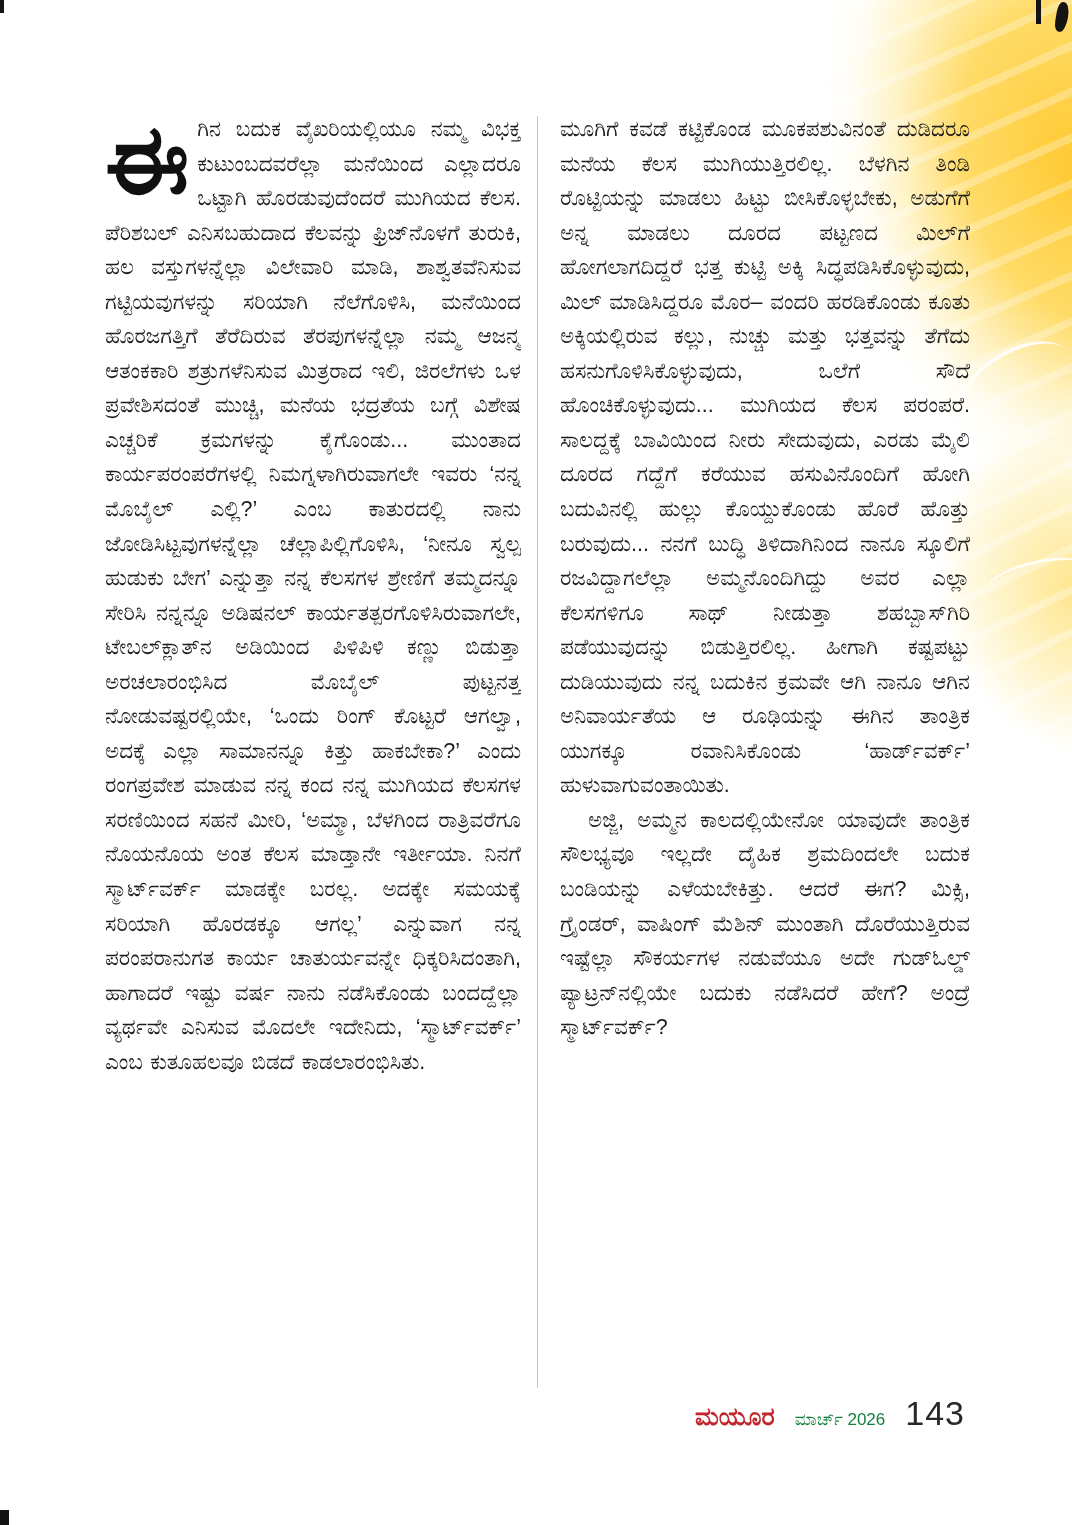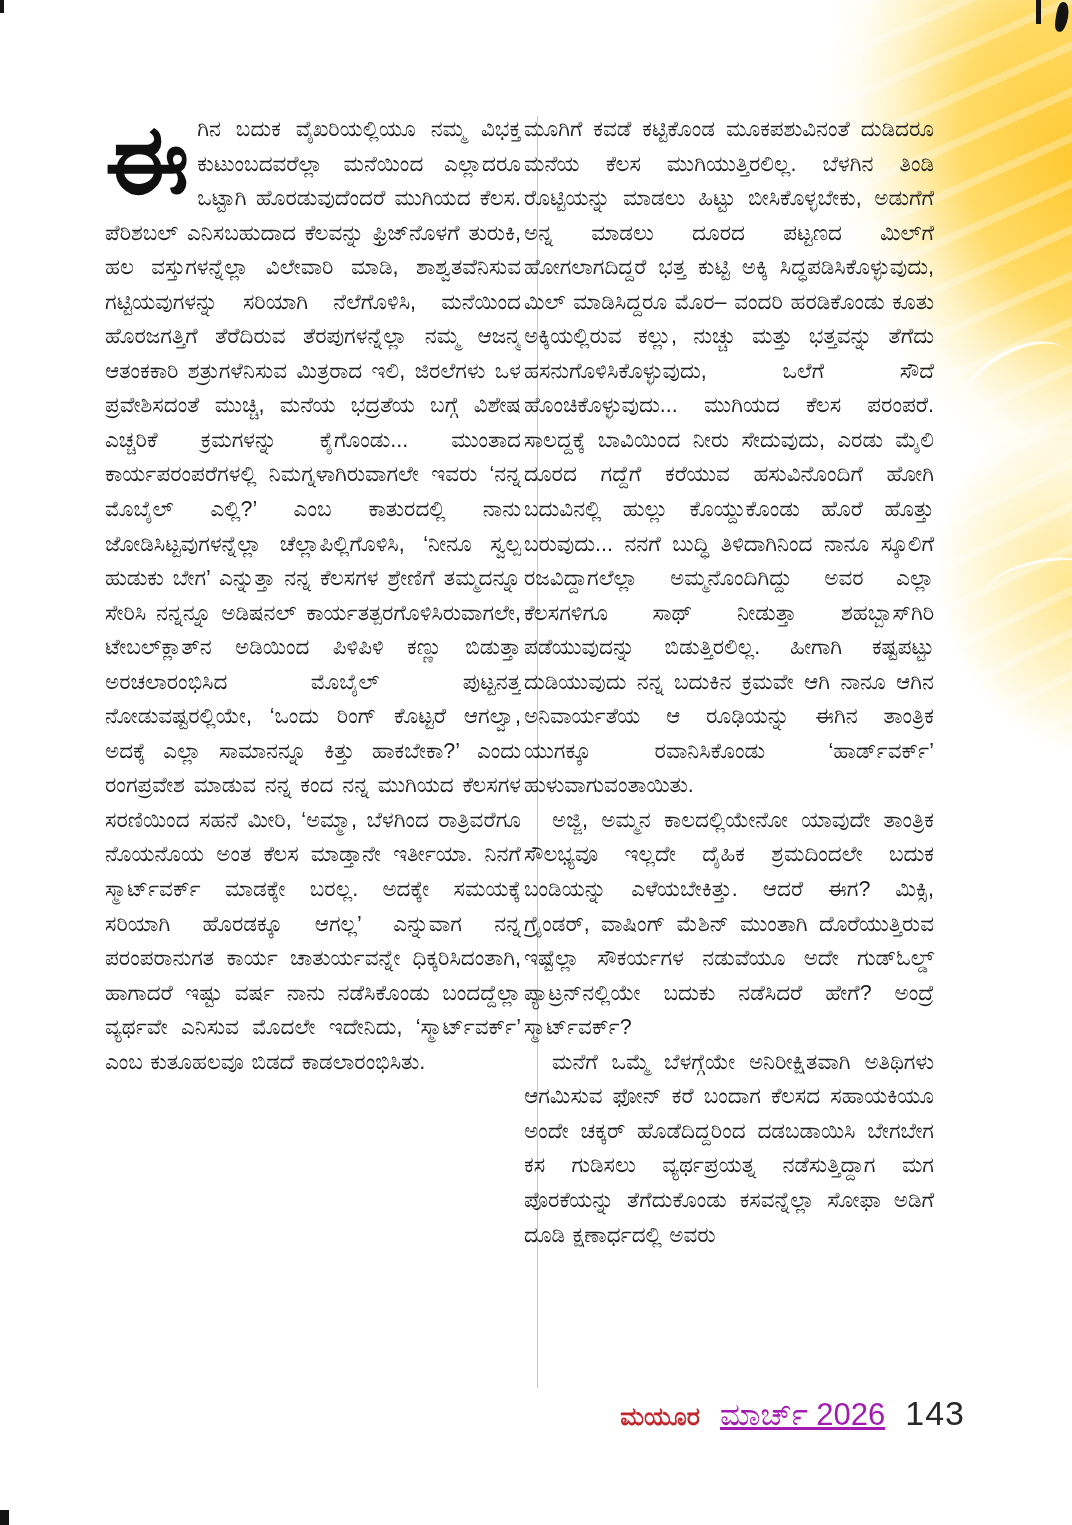--- a/index.html
+++ b/index.html
@@ -45,42 +45,42 @@
   
   .mark { position:absolute; background:#141414; }
   .mark-tl { left:0; top:0; width:4px; height:13px; }
   .mark-tr1 { left:1036px; top:0; width:5px; height:24px; }
   .mark-tr2 { left:1056px; top:2px; width:12px; height:30px; border-radius:45% 55% 60% 40%; transform:rotate(9deg); }
   .mark-bl { left:0; top:1510px; width:9px; height:15px; }
 
   
   .col { position:absolute; top:112px; height:1282px; overflow:hidden; z-index:2; }
   .col-left  { left:105px; width:416px; }
-  .col-right { left:524px; width:410px; }
+  .col-right { left:560px; width:410px; }
   .rule {
     position:absolute; left:537px; top:116px; width:1px; height:1272px;
     background:#c4c4c4; z-index:1;
   }
   .para {
     margin:0; font-size:21.5px; line-height:34.55px; color:#1d1d1d;
     text-align:justify; word-spacing:1.5px;
   }
   .para.indent { text-indent:28px; }
   .dropcap {
     float:left; font-size:97px; line-height:0.82;
     padding:8px 8px 0 0; color:#101010; font-weight:bold;
   }
 
   
   .footer {
     position:absolute; right:107px; top:1394px; z-index:2;
     display:flex; align-items:baseline; gap:20px; white-space:nowrap;
   }
   .footer .mag   { color:#c1272d; font-weight:bold; font-size:25px; }
-  .footer .issue { color:#a21caf; font-size:31px;text-decoration:underline; }
+  .footer .issue { color:#15803d; font-size:17px; }
   .footer .pageno{ color:#282828; font-size:34px; font-weight:500; letter-spacing:1px;text-align:center; }
 </style>
 </head>
 <body>
 
 <div class="page">
 
   <div class="wash-main"></div>
   <div class="wash-lower"></div>
   <div class="scratch scratch-1"></div>
@@ -93,21 +93,20 @@
 
   <div class="rule"></div>
 
   <div class="col col-left">
     <p class="para"><span class="dropcap">ಈ</span><span>ಗಿನ ಬದುಕ ವೈಖರಿಯಲ್ಲಿಯೂ ನಮ್ಮ ವಿಭಕ್ತ ಕುಟುಂಬದವರೆಲ್ಲಾ ಮನೆಯಿಂದ ಎಲ್ಲಾದರೂ ಒಟ್ಟಾಗಿ ಹೊರಡುವುದೆಂದರೆ ಮುಗಿಯದ ಕೆಲಸ. ಪೆರಿಶಬಲ್ ಎನಿಸಬಹುದಾದ ಕೆಲವನ್ನು ಫ್ರಿಜ್‌ನೊಳಗೆ ತುರುಕಿ, ಹಲ ವಸ್ತುಗಳನ್ನೆಲ್ಲಾ ವಿಲೇವಾರಿ ಮಾಡಿ, ಶಾಶ್ವತವೆನಿಸುವ ಗಟ್ಟಿಯವುಗಳನ್ನು ಸರಿಯಾಗಿ ನೆಲೆಗೊಳಿಸಿ, ಮನೆಯಿಂದ ಹೊರಜಗತ್ತಿಗೆ ತೆರೆದಿರುವ ತೆರಪುಗಳನ್ನೆಲ್ಲಾ ನಮ್ಮ ಆಜನ್ಮ ಆತಂಕಕಾರಿ ಶತ್ರುಗಳೆನಿಸುವ ಮಿತ್ರರಾದ ಇಲಿ, ಜಿರಲೆಗಳು ಒಳ ಪ್ರವೇಶಿಸದಂತೆ ಮುಚ್ಚಿ, ಮನೆಯ ಭದ್ರತೆಯ ಬಗ್ಗೆ ವಿಶೇಷ ಎಚ್ಚರಿಕೆ ಕ್ರಮಗಳನ್ನು ಕೈಗೊಂಡು... ಮುಂತಾದ ಕಾರ್ಯಪರಂಪರೆಗಳಲ್ಲಿ ನಿಮಗ್ನಳಾಗಿರುವಾಗಲೇ ಇವರು ‘ನನ್ನ ಮೊಬೈಲ್ ಎಲ್ಲಿ?’ ಎಂಬ ಕಾತುರದಲ್ಲಿ ನಾನು ಜೋಡಿಸಿಟ್ಟವುಗಳನ್ನೆಲ್ಲಾ ಚೆಲ್ಲಾಪಿಲ್ಲಿಗೊಳಿಸಿ, ‘ನೀನೂ ಸ್ವಲ್ಪ ಹುಡುಕು ಬೇಗ’ ಎನ್ನುತ್ತಾ ನನ್ನ ಕೆಲಸಗಳ ಶ್ರೇಣಿಗೆ ತಮ್ಮದನ್ನೂ ಸೇರಿಸಿ ನನ್ನನ್ನೂ ಅಡಿಷನಲ್ ಕಾರ್ಯತತ್ಪರಗೊಳಿಸಿರುವಾಗಲೇ, ಟೇಬಲ್‌ಕ್ಲಾತ್‌ನ ಅಡಿಯಿಂದ ಪಿಳಿಪಿಳಿ ಕಣ್ಣು ಬಿಡುತ್ತಾ ಅರಚಲಾರಂಭಿಸಿದ ಮೊಬೈಲ್ ಪುಟ್ಟನತ್ತ ನೋಡುವಷ್ಟರಲ್ಲಿಯೇ, ‘ಒಂದು ರಿಂಗ್ ಕೊಟ್ಟರೆ ಆಗಲ್ವಾ, ಅದಕ್ಕೆ ಎಲ್ಲಾ ಸಾಮಾನನ್ನೂ ಕಿತ್ತು ಹಾಕಬೇಕಾ?’ ಎಂದು ರಂಗಪ್ರವೇಶ ಮಾಡುವ ನನ್ನ ಕಂದ ನನ್ನ ಮುಗಿಯದ ಕೆಲಸಗಳ ಸರಣಿಯಿಂದ ಸಹನೆ ಮೀರಿ, ‘ಅಮ್ಮಾ, ಬೆಳಗಿಂದ ರಾತ್ರಿವರೆಗೂ ನೊಯನೊಯ ಅಂತ ಕೆಲಸ ಮಾಡ್ತಾನೇ ಇರ್ತೀಯಾ. ನಿನಗೆ ಸ್ಮಾರ್ಟ್‌ವರ್ಕ್ ಮಾಡಕ್ಕೇ ಬರಲ್ಲ. ಅದಕ್ಕೇ ಸಮಯಕ್ಕೆ ಸರಿಯಾಗಿ ಹೊರಡಕ್ಕೂ ಆಗಲ್ಲ’ ಎನ್ನುವಾಗ ನನ್ನ ಪರಂಪರಾನುಗತ ಕಾರ್ಯ ಚಾತುರ್ಯವನ್ನೇ ಧಿಕ್ಕರಿಸಿದಂತಾಗಿ, ಹಾಗಾದರೆ ಇಷ್ಟು ವರ್ಷ ನಾನು ನಡೆಸಿಕೊಂಡು ಬಂದದ್ದೆಲ್ಲಾ ವ್ಯರ್ಥವೇ ಎನಿಸುವ ಮೊದಲೇ ಇದೇನಿದು, ‘ಸ್ಮಾರ್ಟ್‌ವರ್ಕ್’ ಎಂಬ ಕುತೂಹಲವೂ ಬಿಡದೆ ಕಾಡಲಾರಂಭಿಸಿತು.</span></p>
   </div>
 
   <div class="col col-right">
     <p class="para">ಮೂಗಿಗೆ ಕವಡೆ ಕಟ್ಟಿಕೊಂಡ ಮೂಕಪಶುವಿನಂತೆ ದುಡಿದರೂ ಮನೆಯ ಕೆಲಸ ಮುಗಿಯುತ್ತಿರಲಿಲ್ಲ. ಬೆಳಗಿನ ತಿಂಡಿ ರೊಟ್ಟಿಯನ್ನು ಮಾಡಲು ಹಿಟ್ಟು ಬೀಸಿಕೊಳ್ಳಬೇಕು, ಅಡುಗೆಗೆ ಅನ್ನ ಮಾಡಲು ದೂರದ ಪಟ್ಟಣದ ಮಿಲ್‌ಗೆ ಹೋಗಲಾಗದಿದ್ದರೆ ಭತ್ತ ಕುಟ್ಟಿ ಅಕ್ಕಿ ಸಿದ್ಧಪಡಿಸಿಕೊಳ್ಳುವುದು, ಮಿಲ್ ಮಾಡಿಸಿದ್ದರೂ ಮೊರ– ವಂದರಿ ಹರಡಿಕೊಂಡು ಕೂತು ಅಕ್ಕಿಯಲ್ಲಿರುವ ಕಲ್ಲು, ನುಚ್ಚು ಮತ್ತು ಭತ್ತವನ್ನು ತೆಗೆದು ಹಸನುಗೊಳಿಸಿಕೊಳ್ಳುವುದು, ಒಲೆಗೆ ಸೌದೆ ಹೊಂಚಿಕೊಳ್ಳುವುದು... ಮುಗಿಯದ ಕೆಲಸ ಪರಂಪರೆ. ಸಾಲದ್ದಕ್ಕೆ ಬಾವಿಯಿಂದ ನೀರು ಸೇದುವುದು, ಎರಡು ಮೈಲಿ ದೂರದ ಗದ್ದೆಗೆ ಕರೆಯುವ ಹಸುವಿನೊಂದಿಗೆ ಹೋಗಿ ಬದುವಿನಲ್ಲಿ ಹುಲ್ಲು ಕೊಯ್ದುಕೊಂಡು ಹೊರೆ ಹೊತ್ತು ಬರುವುದು... ನನಗೆ ಬುದ್ಧಿ ತಿಳಿದಾಗಿನಿಂದ ನಾನೂ ಸ್ಕೂಲಿಗೆ ರಜವಿದ್ದಾಗಲೆಲ್ಲಾ ಅಮ್ಮನೊಂದಿಗಿದ್ದು ಅವರ ಎಲ್ಲಾ ಕೆಲಸಗಳಿಗೂ ಸಾಥ್ ನೀಡುತ್ತಾ ಶಹಬ್ಬಾಸ್‌ಗಿರಿ ಪಡೆಯುವುದನ್ನು ಬಿಡುತ್ತಿರಲಿಲ್ಲ. ಹೀಗಾಗಿ ಕಷ್ಟಪಟ್ಟು ದುಡಿಯುವುದು ನನ್ನ ಬದುಕಿನ ಕ್ರಮವೇ ಆಗಿ ನಾನೂ ಆಗಿನ ಅನಿವಾರ್ಯತೆಯ ಆ ರೂಢಿಯನ್ನು ಈಗಿನ ತಾಂತ್ರಿಕ ಯುಗಕ್ಕೂ ರವಾನಿಸಿಕೊಂಡು ‘ಹಾರ್ಡ್‌ವರ್ಕ್’ ಹುಳುವಾಗುವಂತಾಯಿತು.</p>
     <p class="para indent">ಅಜ್ಜಿ, ಅಮ್ಮನ ಕಾಲದಲ್ಲಿಯೇನೋ ಯಾವುದೇ ತಾಂತ್ರಿಕ ಸೌಲಭ್ಯವೂ ಇಲ್ಲದೇ ದೈಹಿಕ ಶ್ರಮದಿಂದಲೇ ಬದುಕ ಬಂಡಿಯನ್ನು ಎಳೆಯಬೇಕಿತ್ತು. ಆದರೆ ಈಗ? ಮಿಕ್ಸಿ, ಗ್ರೈಂಡರ್, ವಾಷಿಂಗ್ ಮೆಶಿನ್ ಮುಂತಾಗಿ ದೊರೆಯುತ್ತಿರುವ ಇಷ್ಟೆಲ್ಲಾ ಸೌಕರ್ಯಗಳ ನಡುವೆಯೂ ಅದೇ ಗುಡ್‌ಓಲ್ಡ್ ಪ್ಯಾಟ್ರನ್‌ನಲ್ಲಿಯೇ ಬದುಕು ನಡೆಸಿದರೆ ಹೇಗೆ? ಅಂದ್ರೆ ಸ್ಮಾರ್ಟ್‌ವರ್ಕ್?</p>
-    <p class="para indent">ಮನೆಗೆ ಒಮ್ಮೆ ಬೆಳಗ್ಗೆಯೇ ಅನಿರೀಕ್ಷಿತವಾಗಿ ಅತಿಥಿಗಳು ಆಗಮಿಸುವ ಫೋನ್ ಕರೆ ಬಂದಾಗ ಕೆಲಸದ ಸಹಾಯಕಿಯೂ ಅಂದೇ ಚಕ್ಕರ್ ಹೊಡೆದಿದ್ದರಿಂದ ದಡಬಡಾಯಿಸಿ ಬೇಗಬೇಗ ಕಸ ಗುಡಿಸಲು ವ್ಯರ್ಥಪ್ರಯತ್ನ ನಡೆಸುತ್ತಿದ್ದಾಗ ಮಗ ಪೊರಕೆಯನ್ನು ತೆಗೆದುಕೊಂಡು ಕಸವನ್ನೆಲ್ಲಾ ಸೋಫಾ ಅಡಿಗೆ ದೂಡಿ ಕ್ಷಣಾರ್ಧದಲ್ಲಿ ಅವರು</p>
   </div>
 
   <div class="footer">
     <span class="mag">ಮಯೂರ</span>
     <span class="issue">ಮಾರ್ಚ್ 2026</span>
     <span class="pageno">143</span>
   </div>
 
 </div>
 

